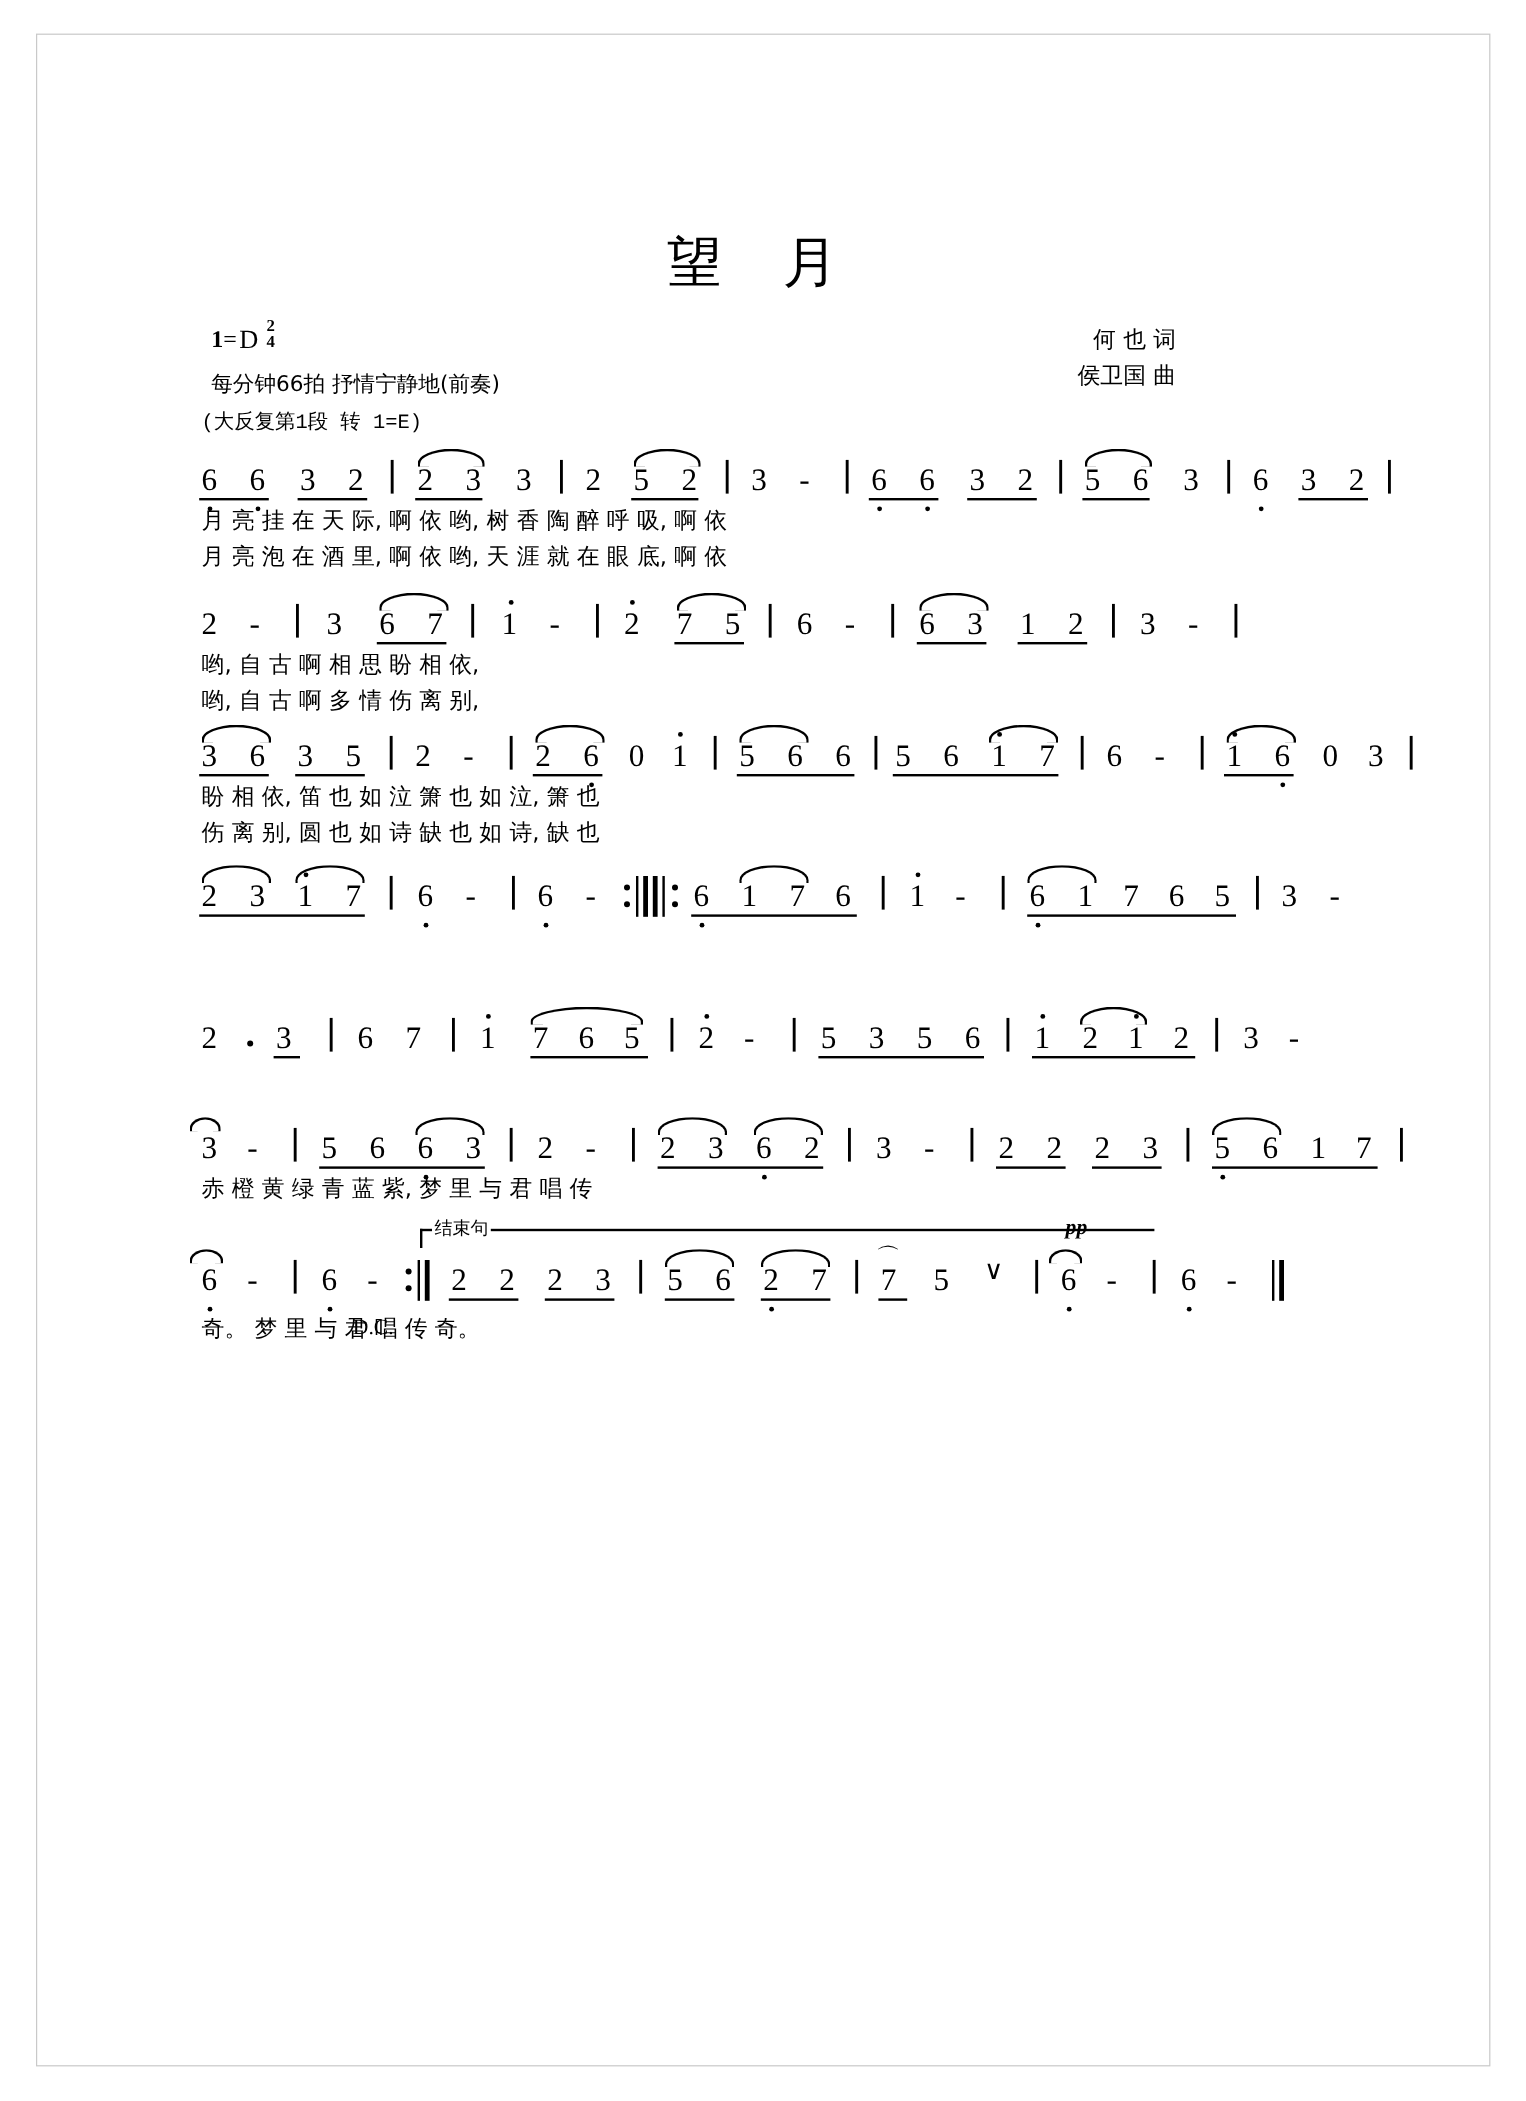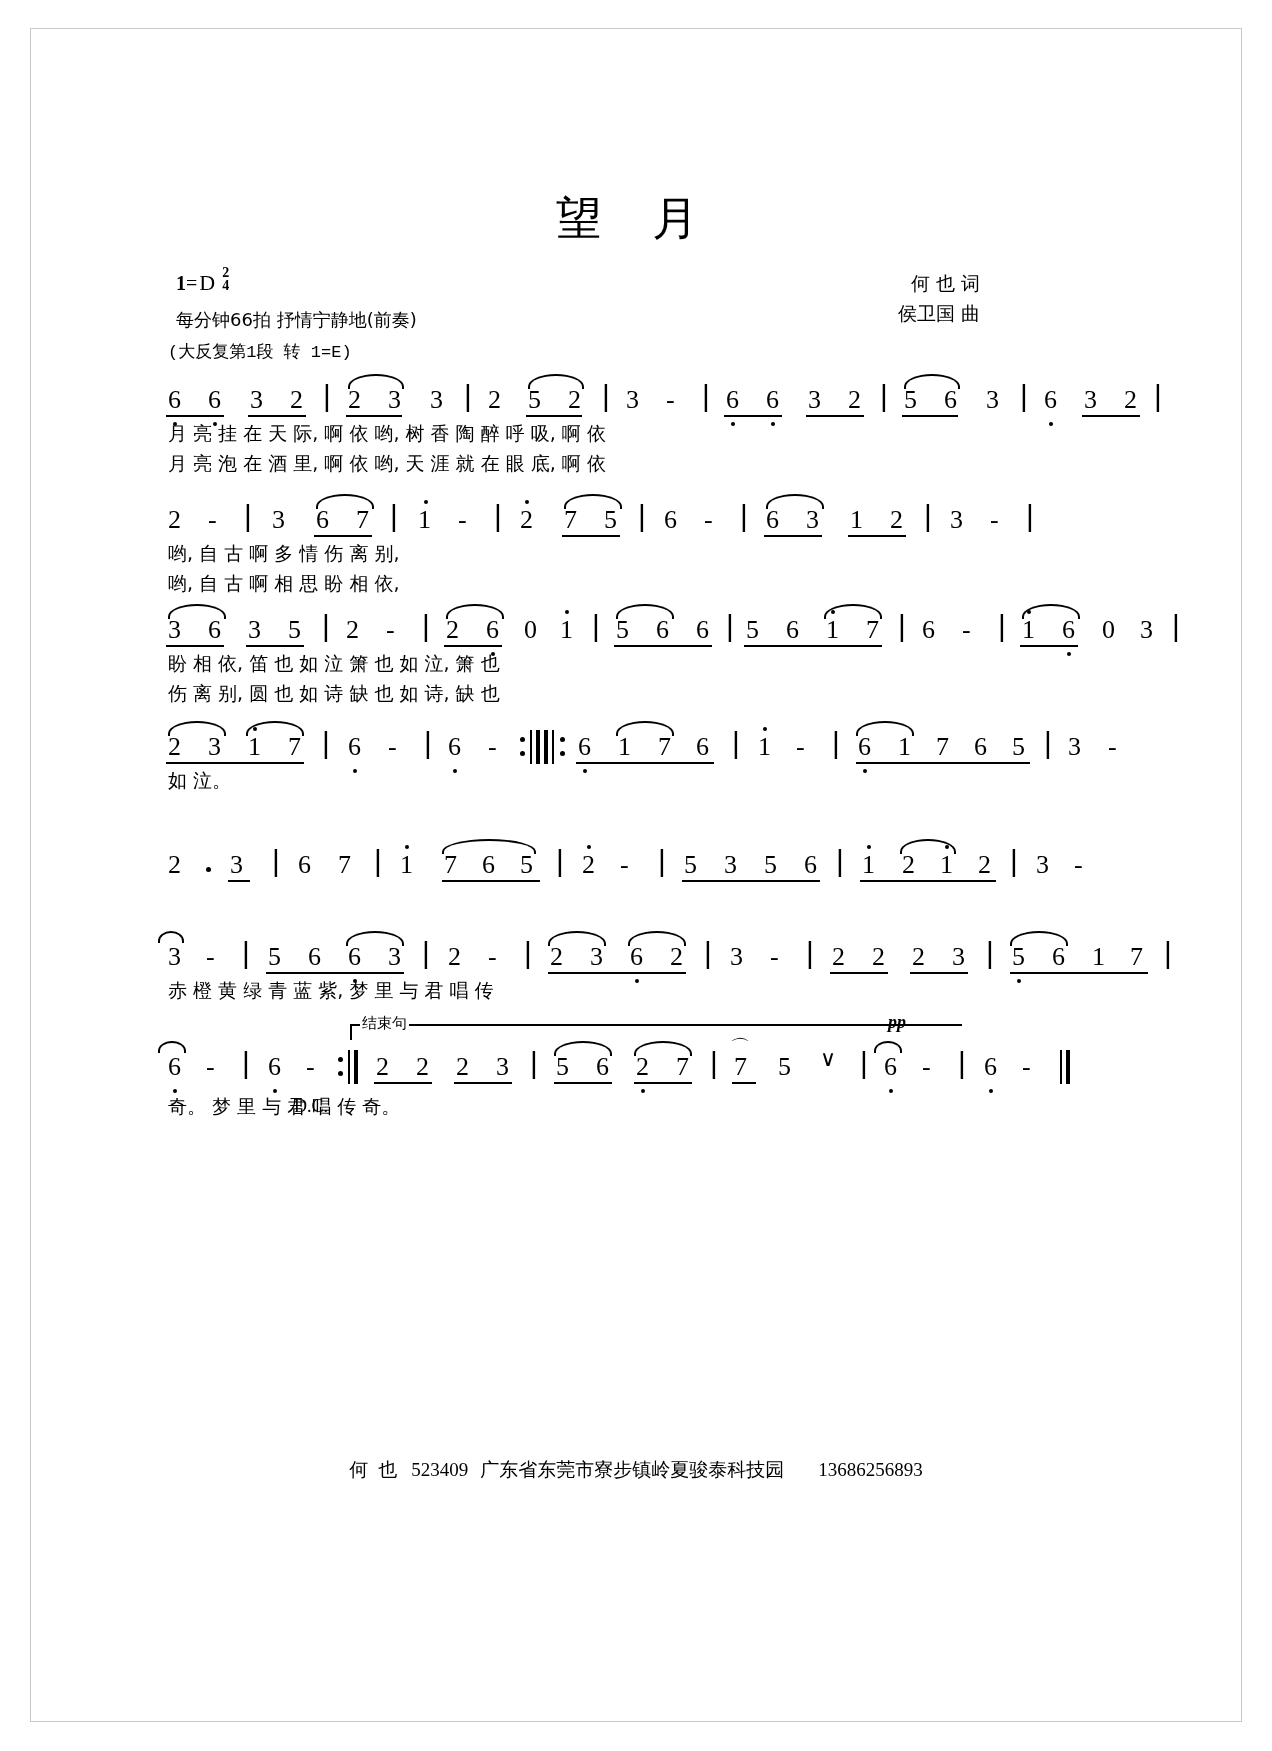--- a/index.html
+++ b/index.html
@@ -413,36 +413,36 @@
 
       <span class="g" style="left:782px;">3</span>
       <span class="g dash" style="left:822px;">-</span>
       <span class="g bar" style="left:858px;">|</span>
     </div>
     <div class="lyricrow">
       <span class="lyr" style="left:-6px;">哟,</span>
       <span class="lyr" style="left:100px;">自</span>
       <span class="lyr" style="left:158px;">古</span>
       <span class="lyr" style="left:240px;">啊</span>
+      <span class="lyr" style="left:344px;">相</span>
+      <span class="lyr" style="left:486px;">思</span>
+      <span class="lyr" style="left:596px;">盼</span>
+      <span class="lyr" style="left:676px;">相</span>
+      <span class="lyr" style="left:772px;">依,</span>
+    </div>
+    <div class="lyricrow">
+      <span class="lyr" style="left:-6px;">哟,</span>
+      <span class="lyr" style="left:100px;">自</span>
+      <span class="lyr" style="left:158px;">古</span>
+      <span class="lyr" style="left:240px;">啊</span>
       <span class="lyr" style="left:344px;">多</span>
       <span class="lyr" style="left:486px;">情</span>
       <span class="lyr" style="left:596px;">伤</span>
       <span class="lyr" style="left:676px;">离</span>
       <span class="lyr" style="left:772px;">别,</span>
-    </div>
-    <div class="lyricrow">
-      <span class="lyr" style="left:-6px;">哟,</span>
-      <span class="lyr" style="left:100px;">自</span>
-      <span class="lyr" style="left:158px;">古</span>
-      <span class="lyr" style="left:240px;">啊</span>
-      <span class="lyr" style="left:344px;">相</span>
-      <span class="lyr" style="left:486px;">思</span>
-      <span class="lyr" style="left:596px;">盼</span>
-      <span class="lyr" style="left:676px;">相</span>
-      <span class="lyr" style="left:772px;">依,</span>
     </div>
   </div>
 
   <div class="system" style="top:605px;">
     <div class="noterow">
       <span class="g" style="left:0px;">3</span>
       <span class="g" style="left:40px;">6</span>
       <span class="g" style="left:80px;">3</span>
       <span class="g" style="left:120px;">5</span>
       <span class="beam" style="left:-2px;width:58px;"></span>
@@ -582,24 +582,20 @@
       <span class="g" style="left:768px;">7</span>
       <span class="g" style="left:806px;">6</span>
       <span class="g" style="left:844px;">5</span>
       <span class="beam" style="left:688px;width:174px;"></span>
       <span class="slur" style="left:688px;width:54px;"></span>
       <span class="g bar" style="left:876px;">|</span>
 
       <span class="g" style="left:900px;">3</span>
       <span class="g dash" style="left:940px;">-</span>
     </div>
-    <div class="lyricrow">
-      <span class="lyr" style="left:-4px;">如</span>
-      <span class="lyr" style="left:130px;">泣。</span>
-    </div>
   </div>
 
   <div class="system" style="top:840px;">
     <div class="noterow">
       <span class="g" style="left:0px;">2</span>
       <span class="augdot" style="left:38px;"></span>
       <span class="g" style="left:62px;">3</span>
       <span class="beam" style="left:60px;width:22px;"></span>
       <span class="g bar" style="left:104px;">|</span>
 
@@ -785,20 +781,14 @@
       <span class="lyr" style="left:242px;">里</span>
       <span class="lyr" style="left:284px;">与</span>
       <span class="lyr" style="left:326px;">君</span>
       <span class="lyr" style="left:384px;">唱</span>
       <span class="lyr" style="left:456px;">传</span>
       <span class="lyr" style="left:706px;">奇。</span>
     </div>
   </div>
 
   <div id="footer">
-    <div class="frow">
-      <span class="fname">何  也</span>
-      <span class="fcode">523409</span>
-      <span class="faddr">广东省东莞市寮步镇岭夏骏泰科技园</span>
-      <span class="fphone">13686256893</span>
-    </div>
   </div>
 </div>
 
 </body></html>

